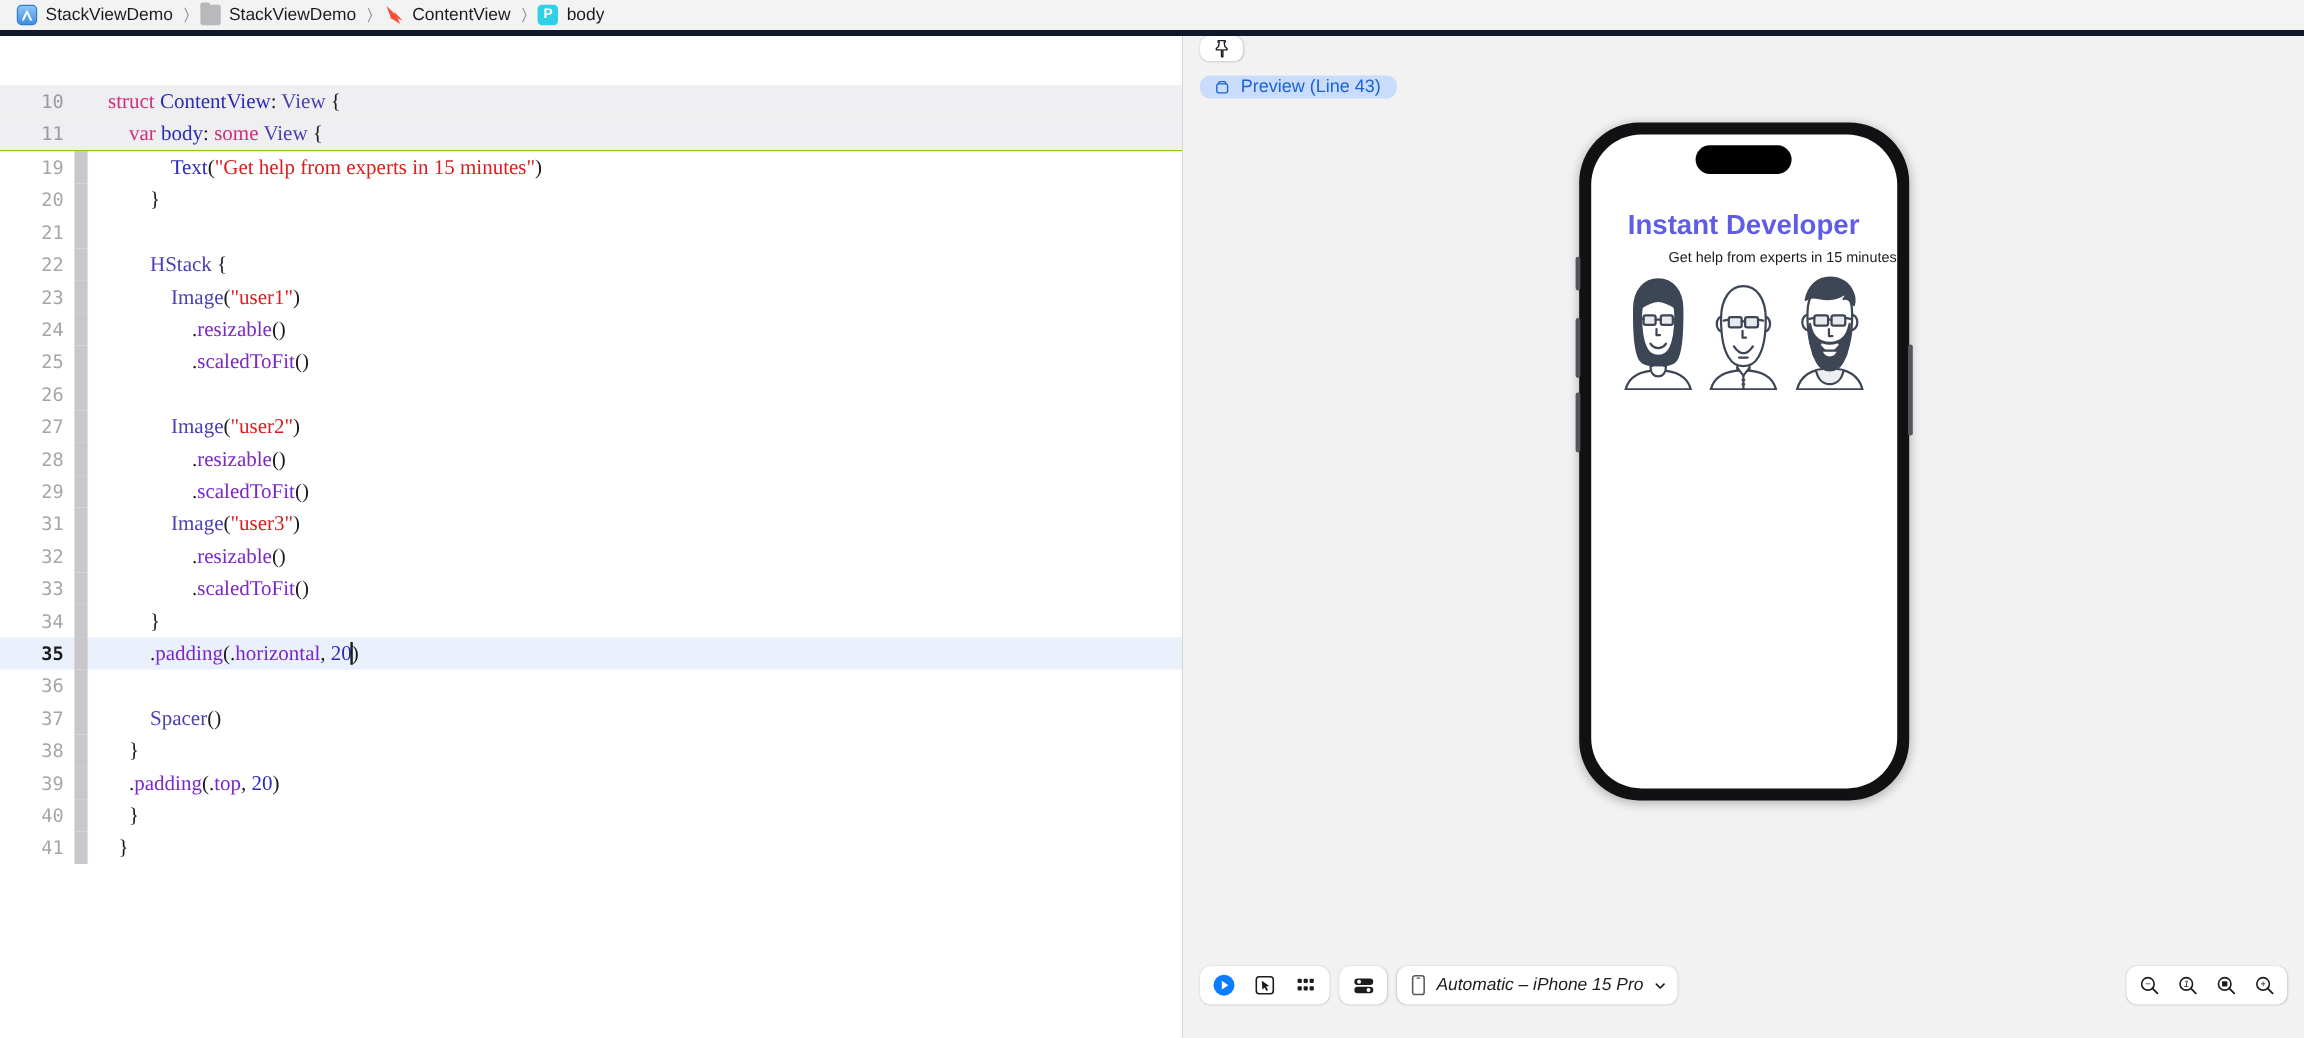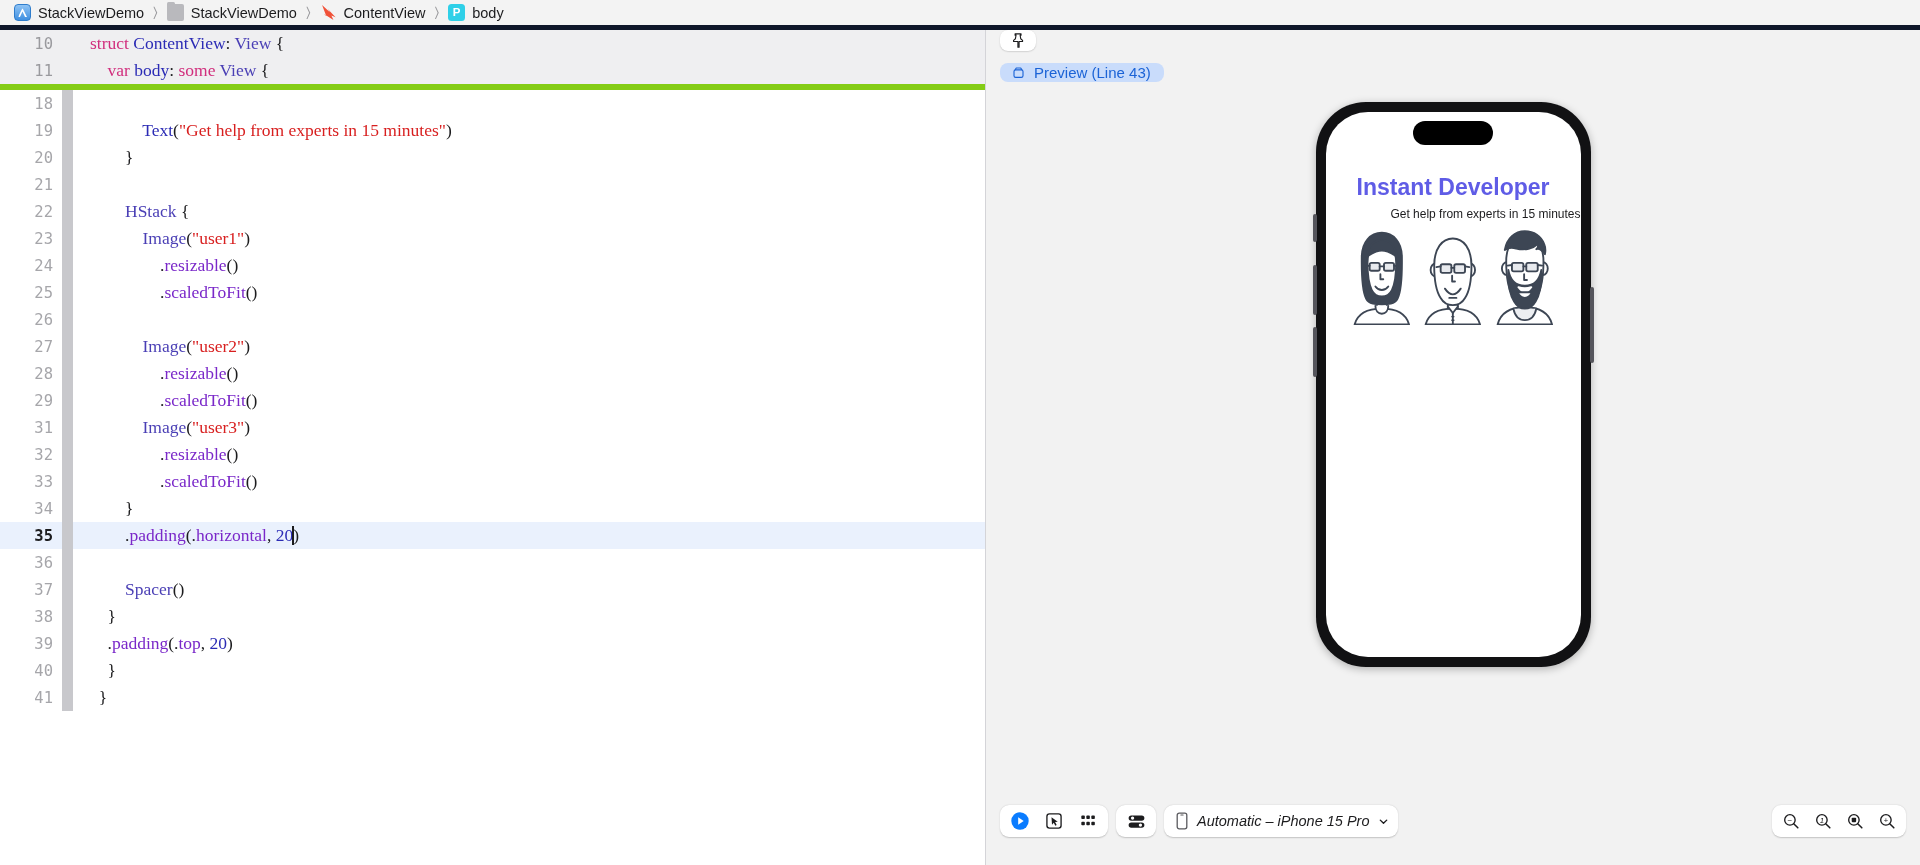--- a/index.html
+++ b/index.html
@@ -96,21 +96,21 @@
     user-select: none;
   }
   .gutter-ribbon {
     width: 11px; flex: 0 0 11px; height: 27px; background: transparent;
   }
   .ribbon-on { background: #c8c8cc; }
   .code-txt { padding-left: 17px; flex: 1 1 auto; font-family: Liberation Serif, serif; }
 
   #sticky-header .code-line { background: #efeff1; }
   #sticky-header .code-line .ln { color: #9a9a9e; }
-  #sticky-header { border-bottom: 6px solid #84cc16; }
+  #sticky-header { border-bottom: 1px solid #84cc16; margin-top: 41px; }
 
   .line-highlight { background: #eaf1fd; }
   .line-highlight .ln { color: #1c1c1e; font-weight: 600; padding-left: 16px; }
 
   
   .kw   { color: #d12e7d; }            
   .type { color: #2b2bb5; }            
   .typ2 { color: #4a3fb5; }
   .str  { color: #d81f1f; }            
   .mth  { color: #7a28c9; }            
@@ -245,21 +245,20 @@
   </div>
 
 <div id="workspace">
 
   <div id="editor-pane">
     <div id="sticky-header">
         <div class="code-line"><div class="ln">10</div><div class="gutter-ribbon"></div><div class="code-txt"><span class="kw">struct </span><span class="type">ContentView</span><span class="pln">: </span><span class="typ2">View</span><span class="pln"> {</span></div></div>
         <div class="code-line"><div class="ln">11</div><div class="gutter-ribbon"></div><div class="code-txt"><span class="pln">    </span><span class="kw">var </span><span class="type">body</span><span class="pln">: </span><span class="kw">some </span><span class="typ2">View</span><span class="pln"> {</span></div></div>
       </div>
     <div id="code-body">
-        <div class="code-line"><div class="ln">18</div><div class="gutter-ribbon ribbon-on"></div><div class="code-txt"></div></div>
         <div class="code-line"><div class="ln">19</div><div class="gutter-ribbon ribbon-on"></div><div class="code-txt"><span class="pln">            </span><span class="type">Text</span><span class="pln">(</span><span class="str">"Get help from experts in 15 minutes"</span><span class="pln">)</span></div></div>
         <div class="code-line"><div class="ln">20</div><div class="gutter-ribbon ribbon-on"></div><div class="code-txt"><span class="pln">        }</span></div></div>
         <div class="code-line"><div class="ln">21</div><div class="gutter-ribbon ribbon-on"></div><div class="code-txt"></div></div>
         <div class="code-line"><div class="ln">22</div><div class="gutter-ribbon ribbon-on"></div><div class="code-txt"><span class="pln">        </span><span class="typ2">HStack</span><span class="pln"> {</span></div></div>
         <div class="code-line"><div class="ln">23</div><div class="gutter-ribbon ribbon-on"></div><div class="code-txt"><span class="pln">            </span><span class="typ2">Image</span><span class="pln">(</span><span class="str">"user1"</span><span class="pln">)</span></div></div>
         <div class="code-line"><div class="ln">24</div><div class="gutter-ribbon ribbon-on"></div><div class="code-txt"><span class="pln">                .</span><span class="mth">resizable</span><span class="pln">()</span></div></div>
         <div class="code-line"><div class="ln">25</div><div class="gutter-ribbon ribbon-on"></div><div class="code-txt"><span class="pln">                .</span><span class="mth">scaledToFit</span><span class="pln">()</span></div></div>
         <div class="code-line"><div class="ln">26</div><div class="gutter-ribbon ribbon-on"></div><div class="code-txt"></div></div>
         <div class="code-line"><div class="ln">27</div><div class="gutter-ribbon ribbon-on"></div><div class="code-txt"><span class="pln">            </span><span class="typ2">Image</span><span class="pln">(</span><span class="str">"user2"</span><span class="pln">)</span></div></div>
         <div class="code-line"><div class="ln">28</div><div class="gutter-ribbon ribbon-on"></div><div class="code-txt"><span class="pln">                .</span><span class="mth">resizable</span><span class="pln">()</span></div></div>

